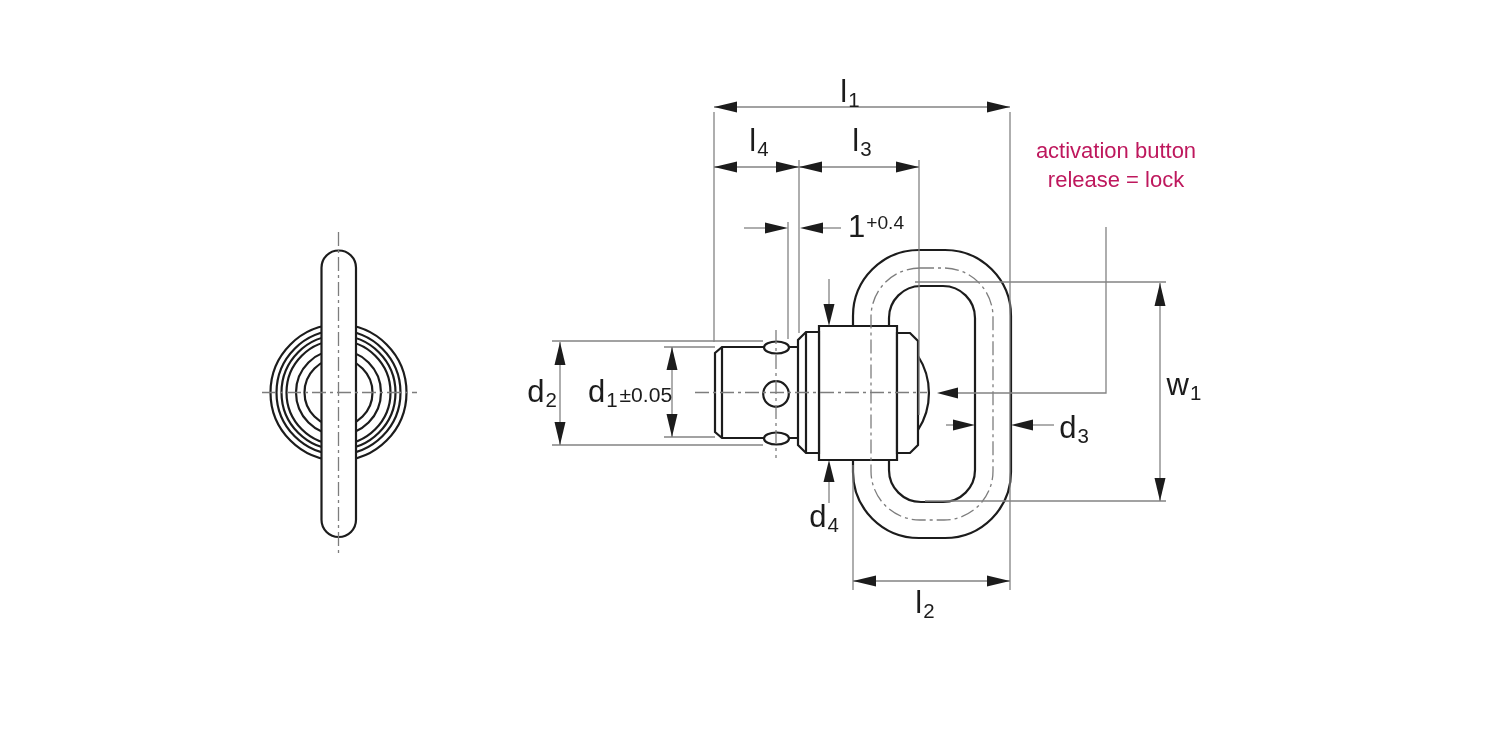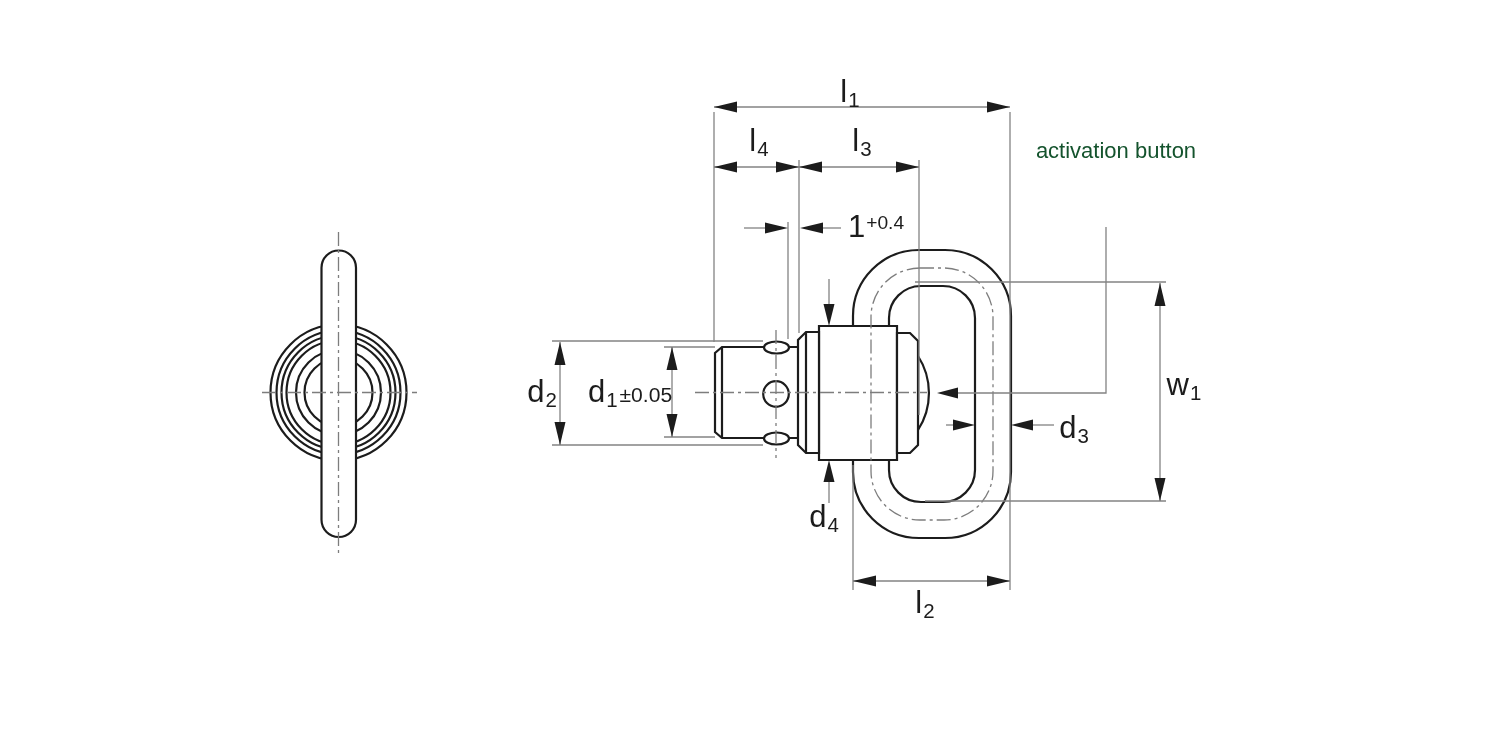--- a/index.html
+++ b/index.html
@@ -5,21 +5,21 @@
   html,body{margin:0;padding:0;background:#ffffff;}
   #canvas{position:relative;width:1500px;height:750px;background:#ffffff;overflow:hidden;
           font-family:"Liberation Sans",sans-serif;}
   #drawing-svg{position:absolute;left:0;top:0;}
   .dim-label{position:absolute;transform:translate(-50%,-50%);font-size:31px;color:#1c1c1c;
              white-space:nowrap;line-height:1;display:flex;align-items:baseline;}
   .sub{font-size:0.66em;position:relative;top:0.24em;margin-left:1px;}
   .sup{font-size:0.62em;position:relative;top:-0.42em;margin-left:1px;}
   .suffix{font-size:0.68em;margin-left:2px;}
   .annotation{position:absolute;transform:translateX(-50%);font-size:22px;line-height:29px;
-              color:#14532d;text-align:center;white-space:nowrap;}
+              color:#be185d;text-align:center;white-space:nowrap;}
 </style>
 </head>
 <body>
 
 <div id="canvas">
 
 <svg id="drawing-svg" width="1500" height="750" viewBox="0 0 1500 750">
 
   <g stroke="#1c1c1c" stroke-width="2.2" fill="none">
     <circle cx="338.5" cy="392.5" r="68"></circle>
@@ -150,15 +150,16 @@
     <span>w</span>
       <span class="sub">1</span>
   </div>
   <div class="dim-label" style="left:925px;top:602px">
     <span>l</span>
       <span class="sub">2</span>
   </div>
 
   <div class="annotation" style="left:1116px;top:136px">
     <div>activation button</div>
+    <div>release = lock</div>
   </div>
 
 </div>
 
 </body></html>

